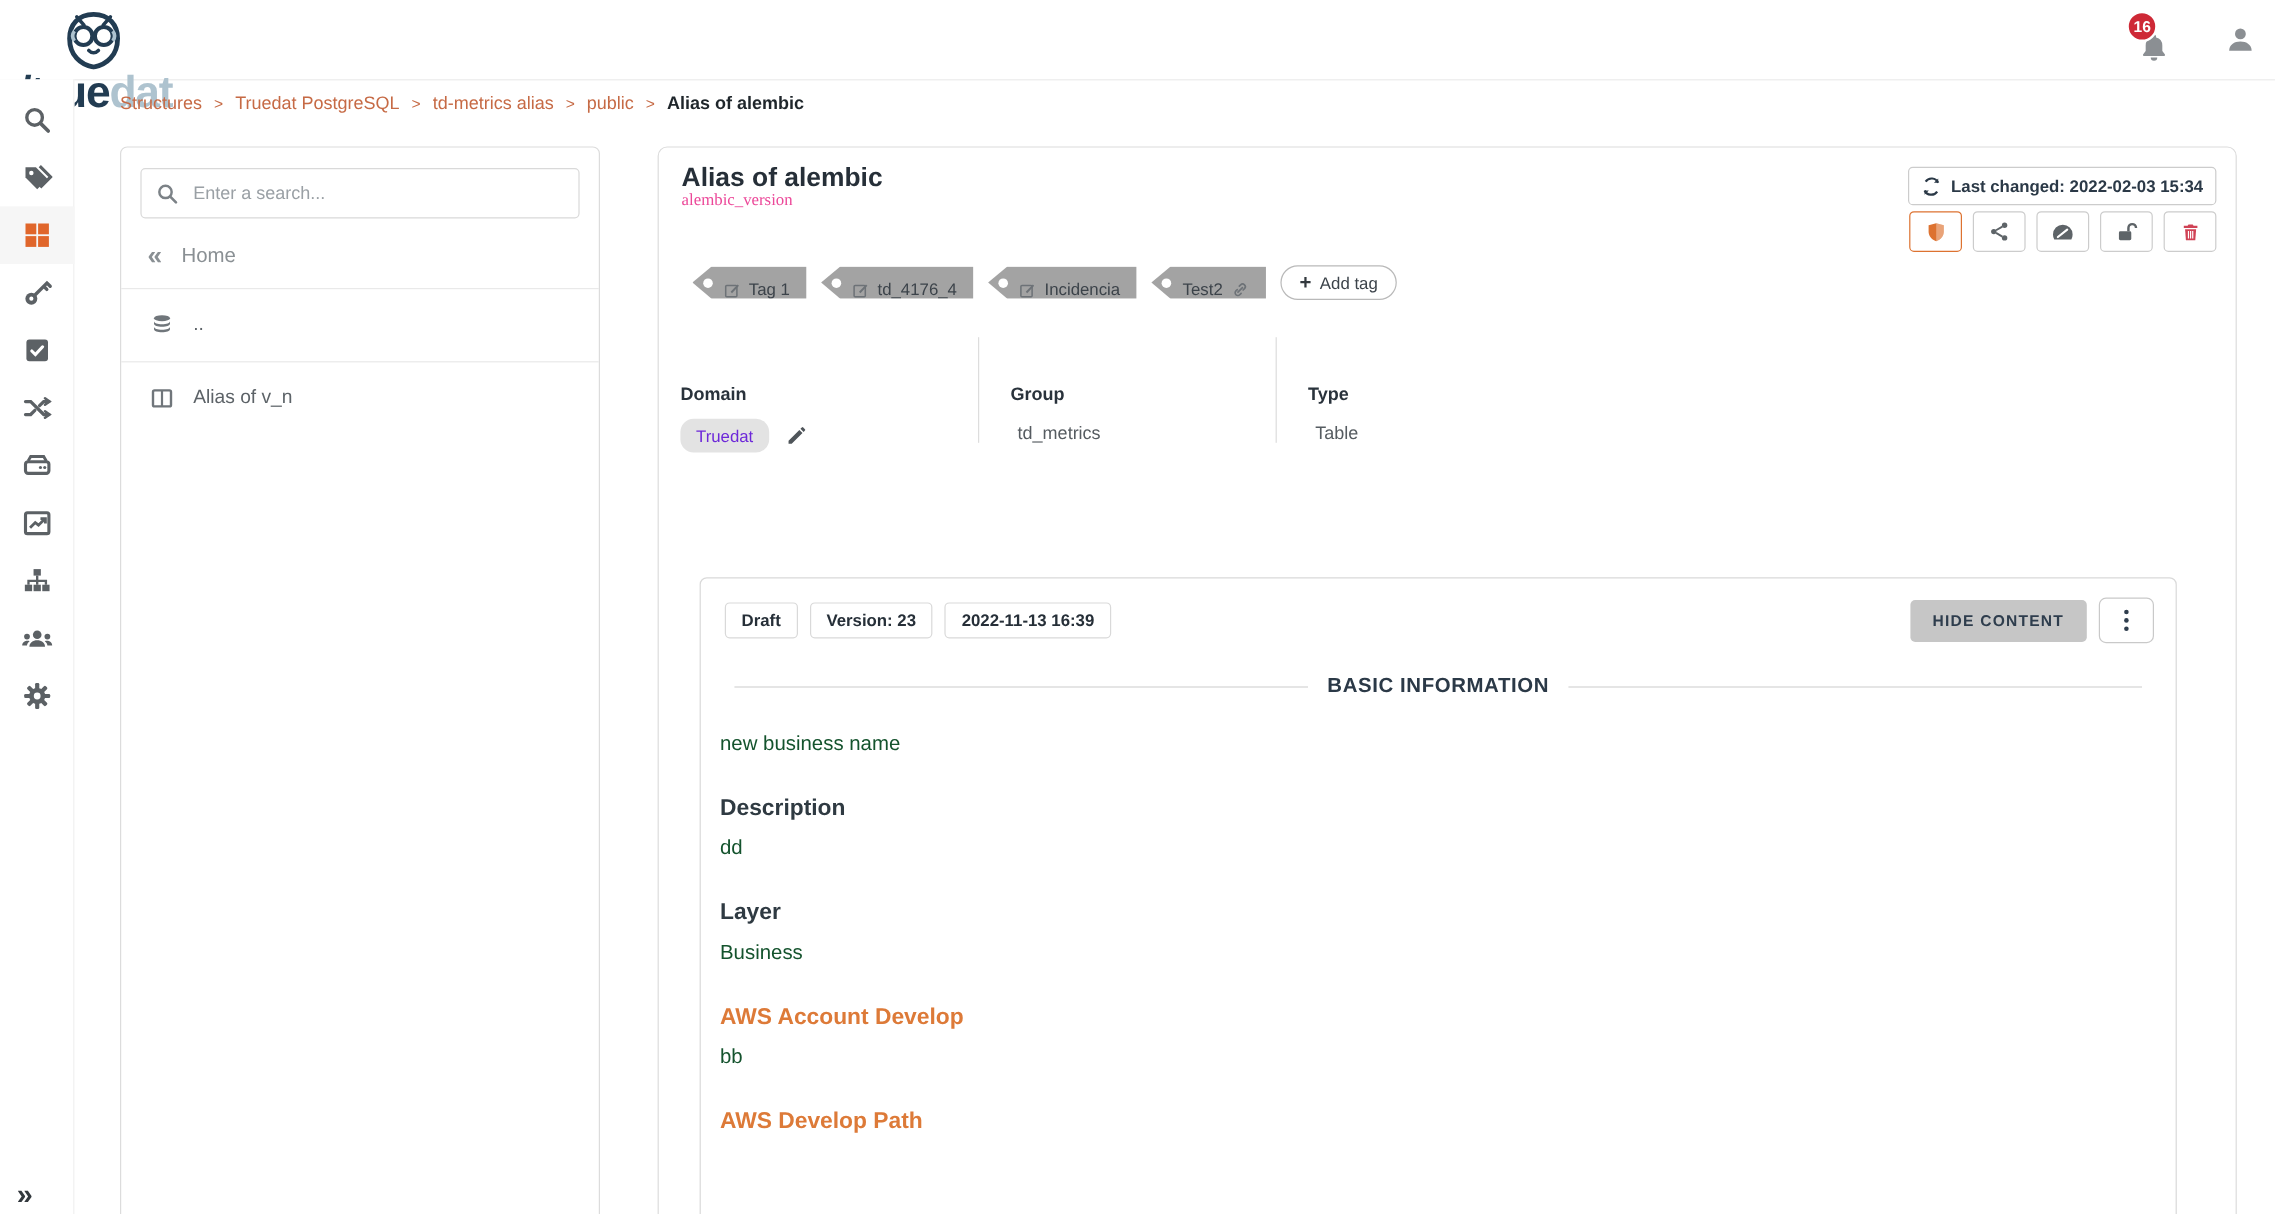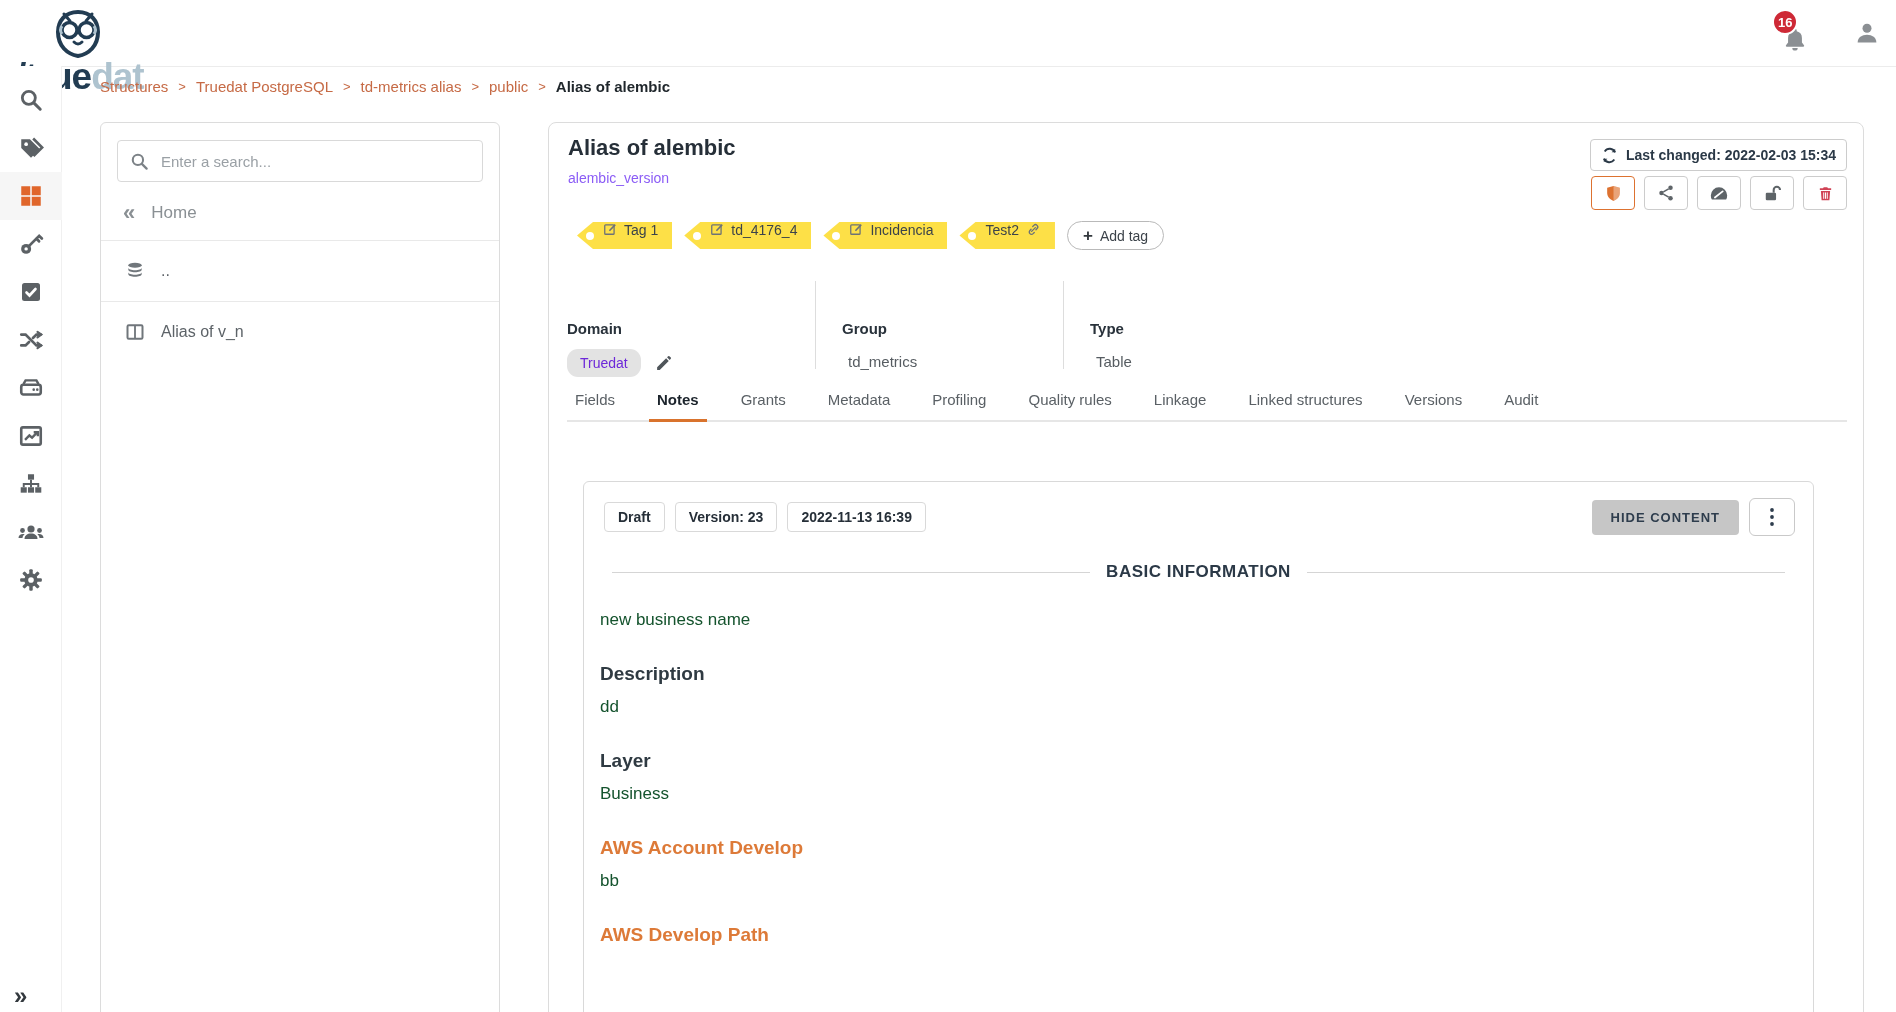--- a/index.html
+++ b/index.html
@@ -33,29 +33,29 @@
   .search-box input::placeholder{color:#9aa0a5;}
   .home-row{display:flex;align-items:center;gap:16px;padding:20px 0 16px 22px;color:#8a9094;cursor:pointer;}
   .home-chevrons{font-size:22px;line-height:1;font-weight:bold;}
   .home-label{font-size:17px;}
   .panel-divider{height:1px;background:#e9e9e9;margin:0 0;}
   .panel-item{display:flex;align-items:center;gap:16px;padding:20px 0 20px 24px;cursor:pointer;color:#70767b;}
   .panel-item .lbl{font-size:16px;color:#5d6368;}
   
   .main-card{position:absolute;left:548px;top:122px;width:1316px;height:1000px;background:#fff;border:1px solid #dcdcdc;border-radius:8px;box-sizing:border-box;}
   .page-title{position:absolute;left:19px;top:12px;font-size:22px;font-weight:600;color:#262f38;}
-  .page-subtitle{position:absolute;left:19px;top:47px;font-size:14px;color:#8b5cf6;}
+  .page-subtitle{position:absolute;left:19px;top:37px;font-size:14px;color:#ec4899;font-family:Liberation Serif, serif;}
   .last-changed{position:absolute;right:16px;top:16px;height:30px;border:1px solid #ccc;border-radius:4px;display:flex;align-items:center;gap:8px;padding:0 10px;font-size:14px;font-weight:600;color:#2b3947;background:#fff;cursor:pointer;}
   .actions{position:absolute;right:16px;top:53px;display:flex;gap:9px;}
   .act-btn{width:44px;height:34px;border:1px solid #ccc;border-radius:4px;background:#fff;display:flex;align-items:center;justify-content:center;color:#5e6468;cursor:pointer;}
   .act-btn.shield{border-color:#dd7230;color:#dd7230;}
   .act-btn.trash{color:#d04255;}
   
   .tags-row{position:absolute;left:28px;top:98px;display:flex;align-items:center;gap:12px;}
-  .tag{position:relative;height:27px;background:#fde047;display:flex;align-items:flex-start;gap:7px;padding:0 14px 0 26px;font-size:14px;color:#3c434a;clip-path:polygon(16px 0,100% 0,100% 100%,16px 100%,0 50%);cursor:pointer;}
+  .tag{position:relative;height:27px;background:#a3a3a3;display:flex;align-items:flex-end;gap:7px;padding:0 14px 0 26px;font-size:14px;color:#3c434a;clip-path:polygon(16px 0,100% 0,100% 100%,16px 100%,0 50%);cursor:pointer;}
   .tag-hole{position:absolute;left:9px;top:50%;margin-top:-4px;width:8px;height:8px;border-radius:50%;background:#fff;}
   .tag .icon{color:#6d7277;}
   .add-tag{height:29px;border:1px solid #b9b9b9;border-radius:16px;background:#fff;display:flex;align-items:center;gap:7px;padding:0 15px;font-size:14px;color:#3c434a;cursor:pointer;}
   .add-tag .plus{font-size:17px;font-weight:bold;color:#33393e;line-height:1;}
   
   .details{position:absolute;left:18px;top:158px;display:flex;height:88px;}
   .det-col{padding-right:30px;box-sizing:border-box;}
   .det-col+.det-col{border-left:1px solid #ddd;padding-left:26px;}
   .det-label{font-size:15px;font-weight:bold;color:#29323b;margin-top:39px;}
   .det-value{margin-top:16px;font-size:15px;color:#565c61;padding-left:6px;}
@@ -385,32 +385,20 @@
     <div class="det-col c2">
       <div class="det-label">Group</div>
       <div class="det-value">td_metrics</div>
     </div>
     <div class="det-col">
       <div class="det-label">Type</div>
       <div class="det-value">Table</div>
     </div>
   </div>
 
-  <div class="tabs">
-    <div class="tab">Fields</div>
-    <div class="tab active">Notes</div>
-    <div class="tab">Grants</div>
-    <div class="tab">Metadata</div>
-    <div class="tab">Profiling</div>
-    <div class="tab">Quality rules</div>
-    <div class="tab">Linkage</div>
-    <div class="tab">Linked structures</div>
-    <div class="tab">Versions</div>
-    <div class="tab">Audit</div>
-  </div>
 
   <div class="note-card">
     <div class="note-header">
       <div class="note-chips">
         <span class="note-chip">Draft</span>
         <span class="note-chip">Version: 23</span>
         <span class="note-chip">2022-11-13 16:39</span>
       </div>
       <div class="note-actions">
         <button class="hide-btn">HIDE CONTENT</button>

